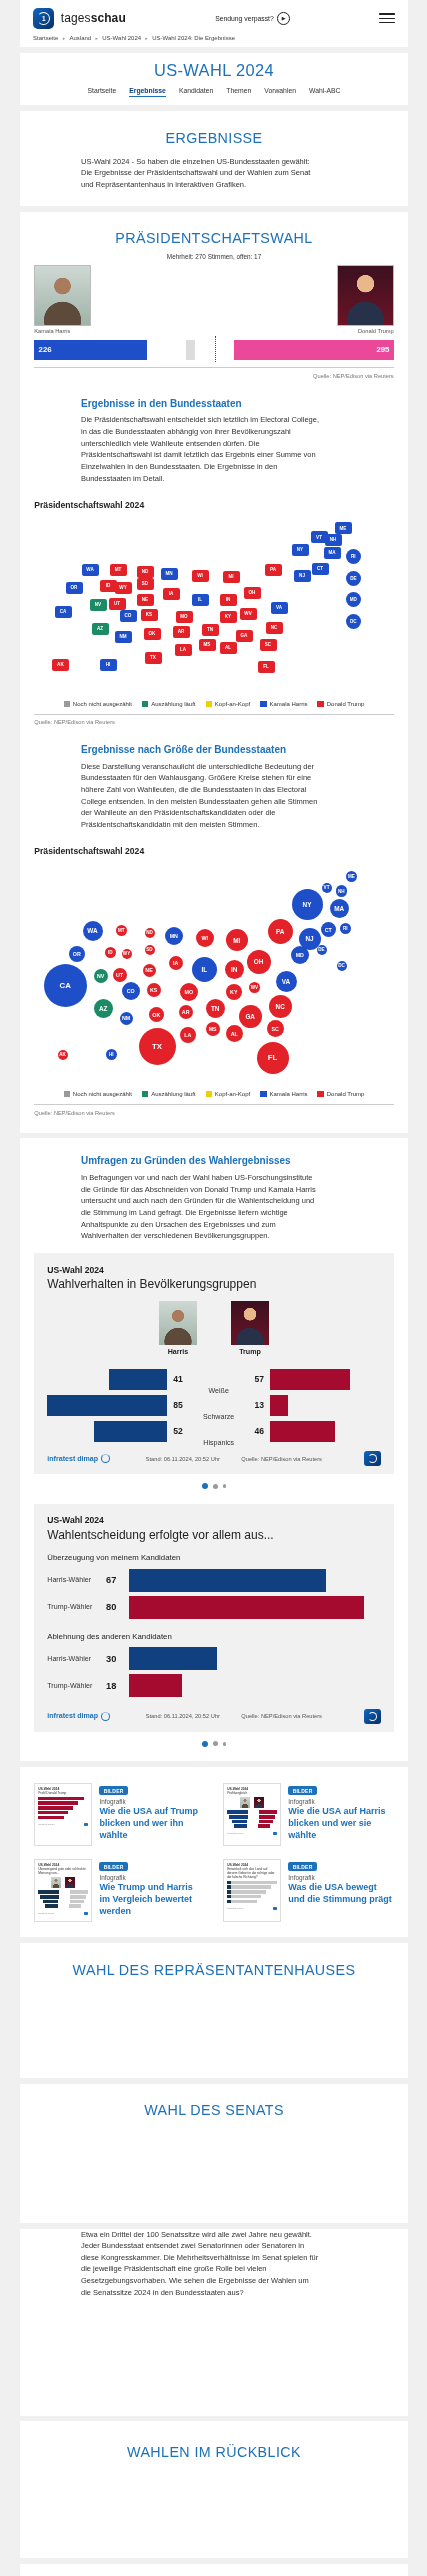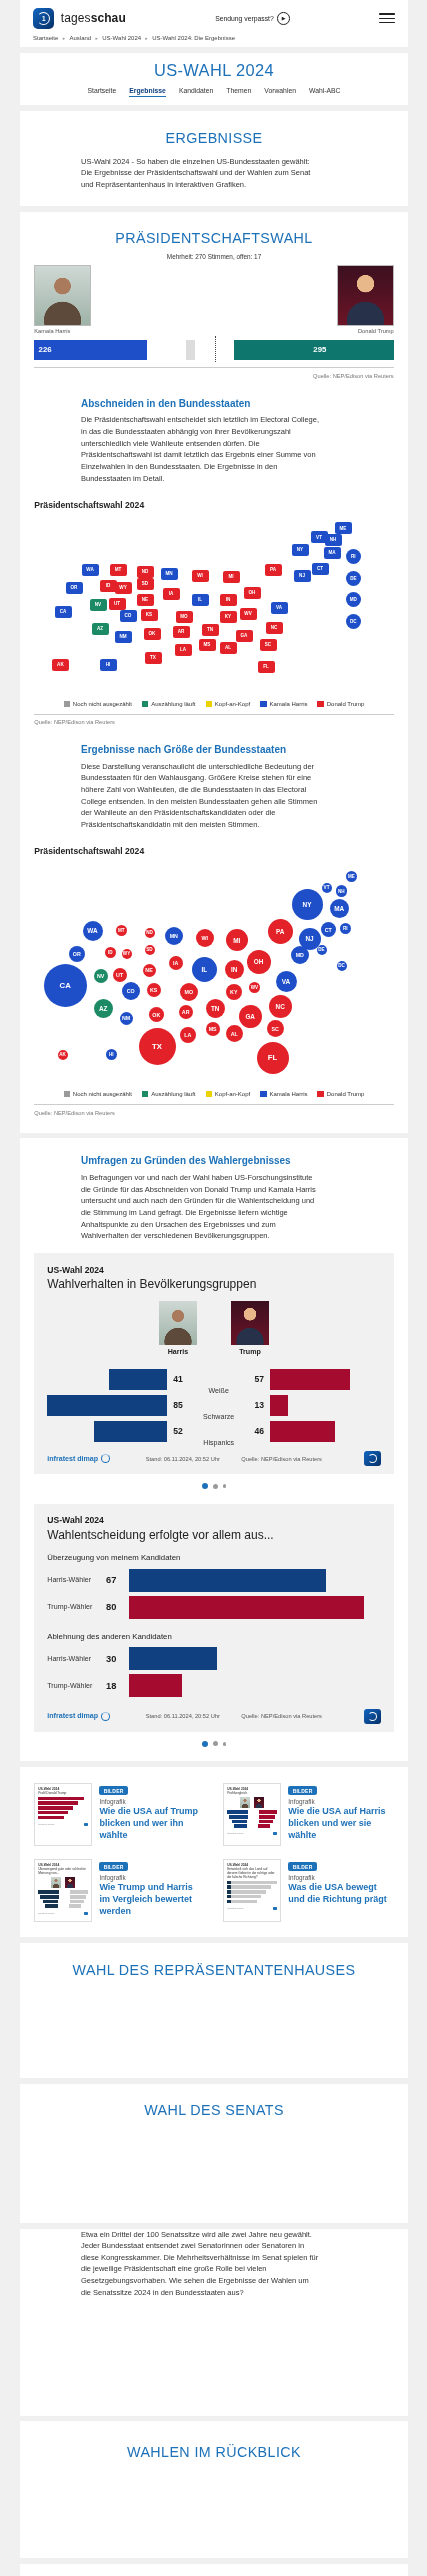--- a/index.html
+++ b/index.html
@@ -150,29 +150,29 @@
       <div class="photo ph-trump" style="margin-left:auto;"></div>
       <div class="cand-name">Donald Trump</div>
     </div>
   </div>
 
   <div class="ev-bar" id="ev-bar">
       <div class="ev-seg" style="width: 42.0074%; background: rgb(30, 79, 200); justify-content: flex-start;">
         <span style="padding: 0px 4.3px;">226</span>
       </div>
       <div class="ev-seg" style="width: 3.15985%; background: rgb(220, 220, 220); justify-content: center;"></div>
-      <div class="ev-seg" style="width: 54.8327%; background: #0f766e; justify-content: center; padding-left: 12px;">
+      <div class="ev-seg" style="width: 54.8327%; background: #ec4899; justify-content: flex-end; padding-left: 12px;">
         <span style="padding: 0px 4.3px;">295</span>
       </div>
       <div class="ev-maj" style="left: 50.1859%;"></div>
     </div>
   <div class="divider"></div>
   <div class="src src-right">Quelle: NEP/Edison via Reuters</div>
 
-  <h3 class="sub-h">Abschneiden in den Bundesstaaten</h3>
+  <h3 class="sub-h">Ergebnisse in den Bundesstaaten</h3>
   <p class="body-p">Die Präsidentschaftswahl entscheidet sich letztlich im Electoral College, in das die Bundesstaaten abhängig von ihrer Bevölkerungszahl unterschiedlich viele Wahlleute entsenden dürfen. Die Präsidentschaftswahl ist damit letztlich das Ergebnis einer Summe von Einzelwahlen in den Bundesstaaten. Die Ergebnisse in den Bundesstaaten im Detail.</p>
   <div class="kicker">Präsidentschaftswahl 2024</div>
   <div class="mapbox" id="tile-map">
       <div class="tile" style="left: 47px; top: 48px; background: rgb(30, 79, 200);">WA</div>
       <div class="tile" style="left: 31px; top: 66px; background: rgb(30, 79, 200);">OR</div>
       <div class="tile" style="left: 20px; top: 90px; background: rgb(30, 79, 200);">CA</div>
       <div class="tile" style="left: 55px; top: 83px; background: rgb(29, 138, 102);">NV</div>
       <div class="tile" style="left: 57px; top: 107px; background: rgb(29, 138, 102);">AZ</div>
       <div class="tile" style="left: 65px; top: 64px; background: rgb(226, 33, 40);">ID</div>
       <div class="tile" style="left: 74px; top: 82px; background: rgb(226, 33, 40);">UT</div>
@@ -519,21 +519,21 @@
           <div class="mini-bar" style="width: 92%; background: rgb(201, 201, 201); border-left: 4.3px solid rgb(23, 52, 79);"></div>
           <div class="mini-bar" style="width: 80%; background: rgb(201, 201, 201); border-left: 4.3px solid rgb(23, 52, 79);"></div>
           <div class="mini-bar" style="width: 70%; background: rgb(201, 201, 201); border-left: 4.3px solid rgb(23, 52, 79);"></div>
           <div class="mini-bar" style="width: 60%; background: rgb(201, 201, 201); border-left: 4.3px solid rgb(23, 52, 79);"></div>
           <div class="mini-bar" style="width: 52%; background: rgb(201, 201, 201); border-left: 4.3px solid rgb(23, 52, 79);"></div>
           <div class="mini-foot">
             <span>infratest dimap</span>
             <span class="mini-ard"></span>
           </div>
         </div>
-        <div><span class="badge">BILDER</span><div class="t-type">Infografik</div><div class="t-head">Was die USA bewegt und die Richtung prägt</div></div>
+        <div><span class="badge">BILDER</span><div class="t-type">Infografik</div><div class="t-head">Was die USA bewegt und die Stimmung prägt</div></div>
       </div>
     </div>
 </div>
 
 <div class="card" style="height:135px;">
   <h2 class="sec-big">WAHL DES REPRÄSENTANTENHAUSES</h2>
 </div>
 
 <div class="card" style="height:139px;">
   <h2 class="sec-big">WAHL DES SENATS</h2>

